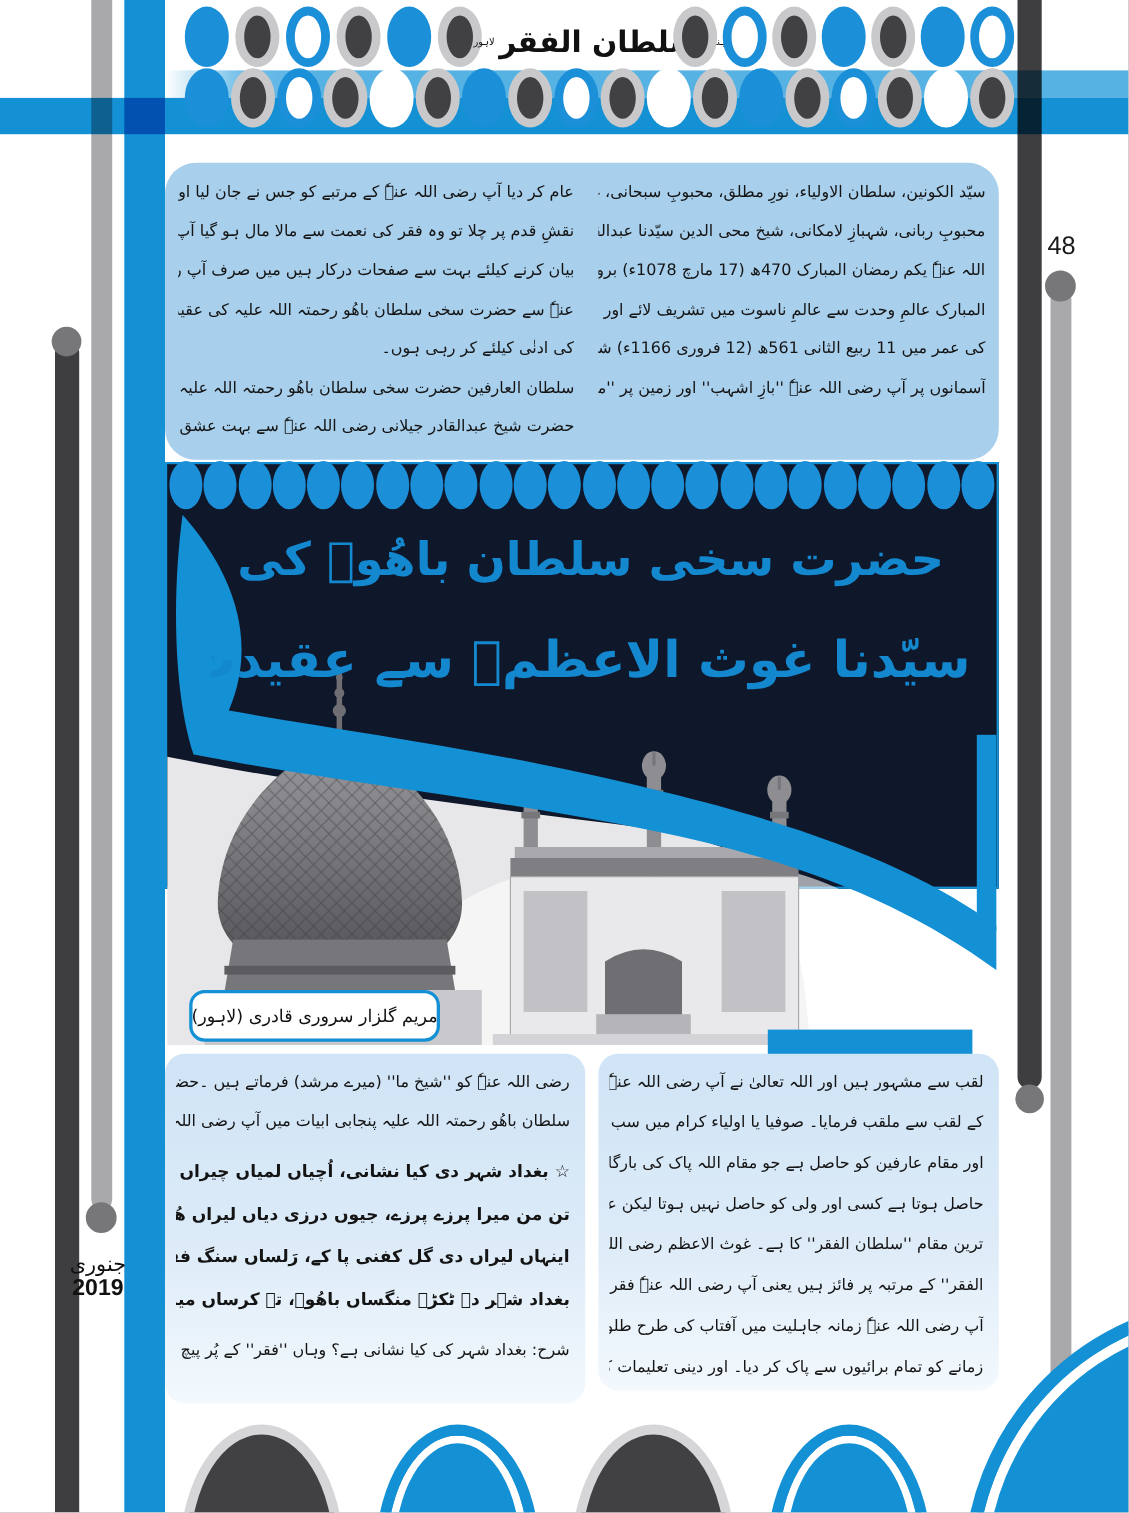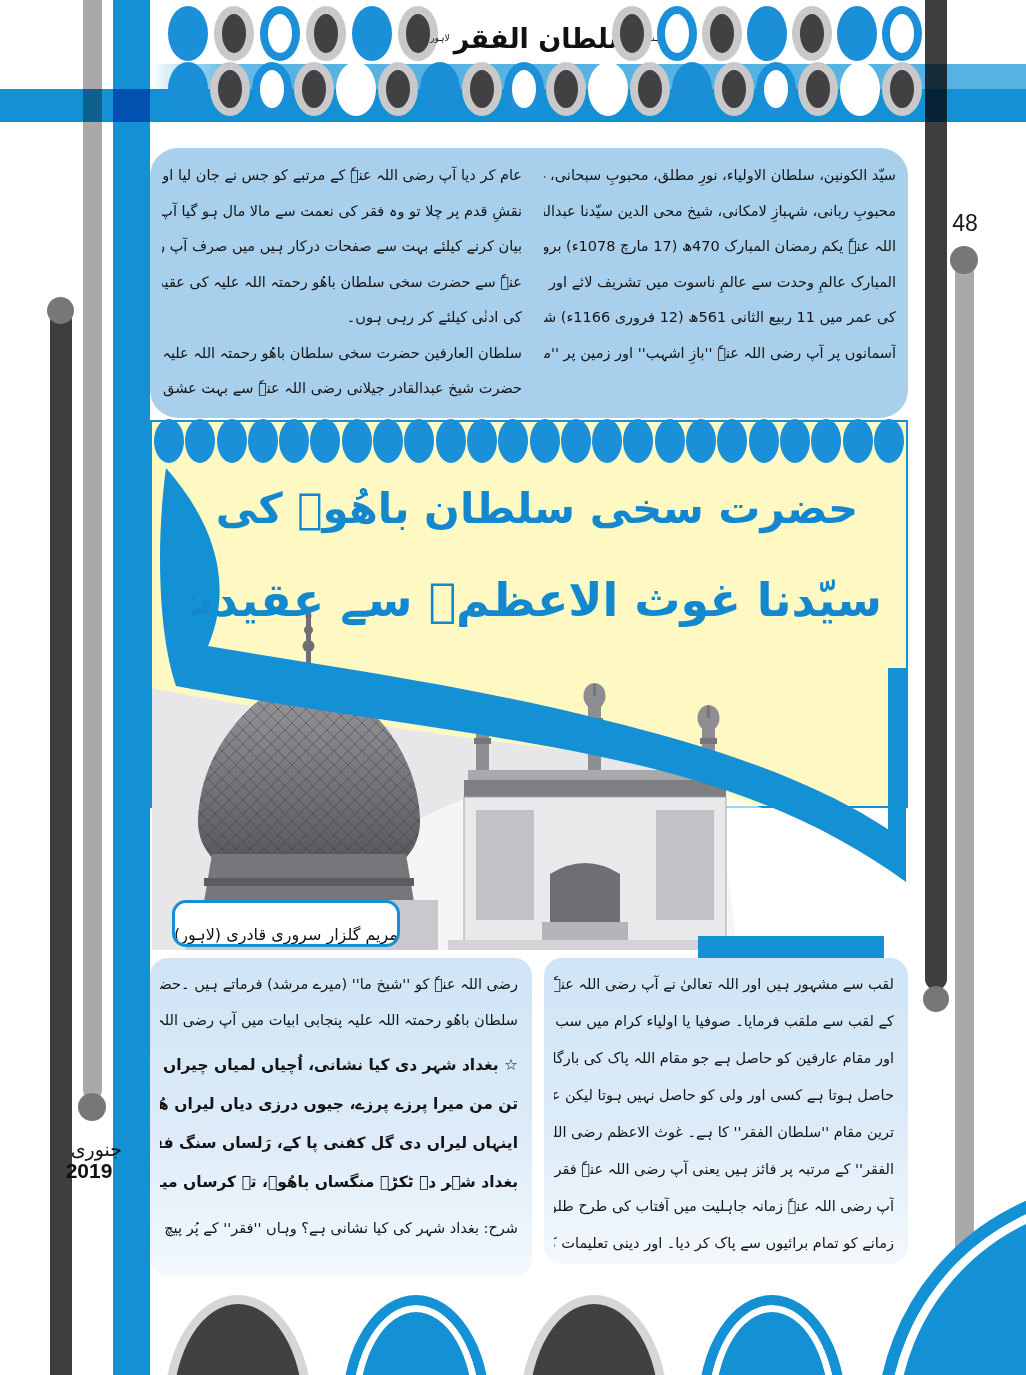--- a/index.html
+++ b/index.html
@@ -49,31 +49,31 @@
   
   .intro-panel { left:150px; top:148px; width:758px; height:270px; background:#a8cfec; border-radius:28px; }
   .col { position:absolute; direction:rtl; color:#141414; }
   .line { white-space:nowrap; overflow:hidden; text-align:right; }
   .intro-col-right { right:12px; top:10px;  width:352px; font-size:14.5px; }
   .intro-col-left  { left:12px;  top:10px;  width:360px; font-size:14.5px; }
   .intro-col-right .line, .intro-col-left .line { line-height:35.5px; }
 
   
   .feature-panel { left:150px; top:420px; width:758px; height:388px;
-    background:#fef9c3; border:2px solid #1490d4; box-sizing:border-box; }
+    background:#0f172a; border:2px solid #1490d4; box-sizing:border-box; }
   .scallops { position:absolute; left:2px; top:-3px; width:750px; display:flex; justify-content:space-between; }
   .scallops .oval { width:30px; height:44px; background:#1b8fd8; border:none; }
   .feature-art { position:absolute; left:0; top:0; width:754px; height:528px; }
   .feature-title { position:absolute; left:40px; top:44px; width:690px; text-align:center;
     direction:rtl; color:#1488cf; font-weight:bold; z-index:3; }
   .feature-title .t1 { font-size:42px; line-height:86px; white-space:nowrap; overflow:hidden; }
   .feature-title .t2 { font-size:46px; line-height:96px; white-space:nowrap; overflow:hidden; }
   .byline-box { position:absolute; left:20px; top:478px; width:228px; height:47px; z-index:4;
     background:#fff; border:3px solid #1490d4; border-radius:14px; box-sizing:border-box;
-    display:flex; align-items:flex-end; justify-content:center; direction:rtl;
+    display:flex; align-items:center; justify-content:center; direction:rtl;
     font-size:16px; color:#111; white-space:nowrap; overflow:hidden; }
   .feature-bluebar { position:absolute; left:546px; top:514px; width:186px; height:22px;
     background:#1490d4; z-index:5; }
 
   
   .body-col { border-radius:18px;
     background:linear-gradient(180deg,#cfe4f6 0%, #ddebf8 55%, #f3f9fd 100%); }
   .body-col-right { left:544px; top:958px; width:364px; height:306px; }
   .body-col-left  { left:150px; top:958px; width:382px; height:318px; }
   .body-col .col  { position:static; padding:8px 14px 0 10px; }
@@ -86,21 +86,21 @@
   .bottom-ovals .oval { width:148px; height:230px; }
   .oval.dark-ring     { background:#414144; border:9px solid #d6d6d8; }
   .oval.blue-ring-big { background:#1490d4; border:10px solid #1490d4; box-shadow:inset 0 0 0 7px #ffffff; }
   .corner-circle { left:876px; top:1180px; width:500px; height:500px; border-radius:50%;
     background:#1490d4; border:12px solid #1490d4; box-sizing:border-box;
     box-shadow:inset 0 0 0 9px #ffffff; }
 
   .page-number { left:943px; top:210px; width:44px; text-align:center;
     font-size:23px; color:#1a1a1a; font-family:"Liberation Sans",sans-serif; }
   .issue-date { left:56px; top:1138px; width:66px; text-align:center; color:#111; }
-  .issue-date .m { font-size:19px; direction:rtl;text-align:right; }
+  .issue-date .m { font-size:19px; direction:rtl; }
   .issue-date .y { font-size:21px; font-weight:bold; font-family:"Liberation Sans",sans-serif; line-height:22px; }
 </style>
 </head>
 <body>
 
 <div class="page">
 
   <div class="abs vbar-gray-left"></div>
   <div class="abs vbar-blue"></div>
   <div class="abs vbar-dark-left"></div>

